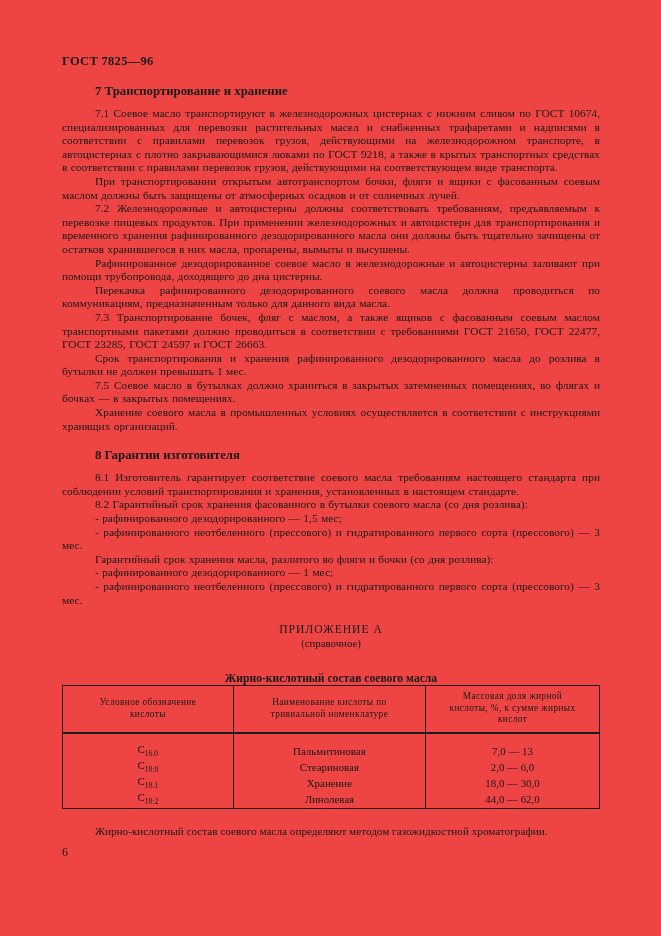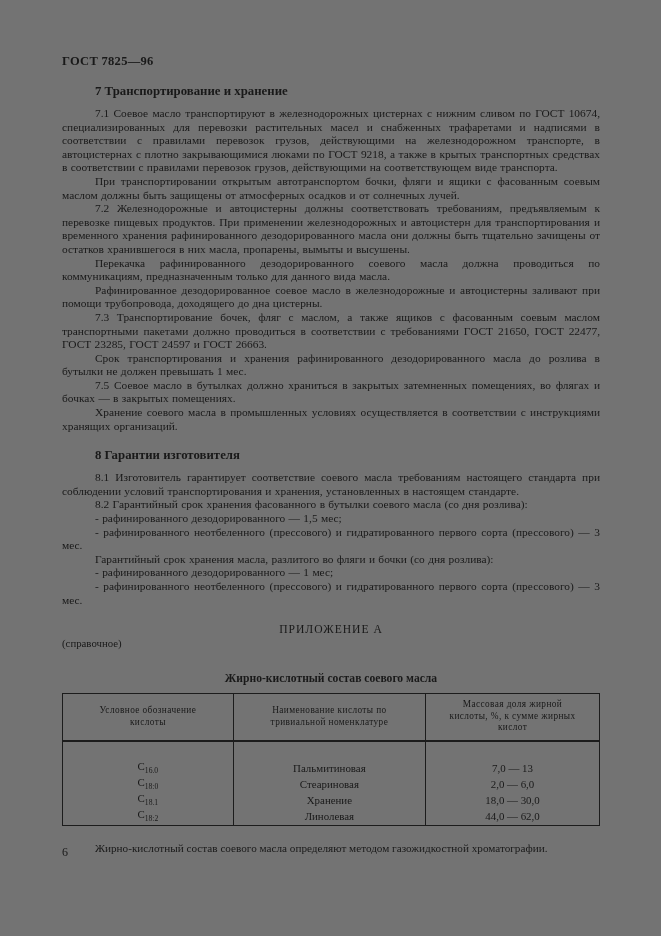--- a/index.html
+++ b/index.html
@@ -1,20 +1,20 @@
 <!DOCTYPE html>
 <html lang="ru"><head>
 <meta charset="utf-8">
 <style>
   html, body { margin: 0; padding: 0; background: #ffffff; }
   .page {
     position: relative;
     width: 661px;
     height: 936px;
-    background: #737373;
+    background: #ef4444;
     font-family: "Liberation Serif", "DejaVu Serif", serif;
     color: #191919;
     overflow: hidden;
   }
   .content {
     position: absolute;
     left: 62px;
     top: 54px;
     width: 538px;
   }
@@ -38,34 +38,33 @@
     margin: 0;
     word-spacing: 0.5px;
   }
   .appendix-title {
     text-align: center;
     font-size: 11.6px;
     letter-spacing: 1px;
     margin-top: 16px;
   }
   .appendix-subtitle {
-    text-align: left;
+    text-align: center;
     font-size: 10.8px;
     margin-top: 1px;
   }
   .table-title {
     text-align: center;
     font-weight: bold;
     font-size: 11.6px;
     margin-top: 23px;
   }
   table.acid-table {
     width: 100%;
     border-collapse: collapse;
-    margin-top: 8px;
     border: 1.6px solid #1c1c1c;
   }
   table.acid-table th {
     font-weight: normal;
     font-size: 9.3px;
     line-height: 11.6px;
     letter-spacing: 0.4px;
     text-align: center;
     vertical-align: middle;
     padding: 5px 18px 6px 18px;
@@ -75,21 +74,21 @@
   }
   table.acid-table td {
     font-size: 10.9px;
     line-height: 11.8px;
     text-align: center;
     vertical-align: middle;
     padding: 0;
     border-left: 1px solid #1c1c1c;
     border-right: 1px solid #1c1c1c;
   }
-  table.acid-table tr.first-data-row td { padding-top: 19px; }
+  table.acid-table tr.first-data-row td { padding-top: 10px; }
   table.acid-table tr.last-data-row td { padding-bottom: 3px; }
   table.acid-table col.c1 { width: 31.8%; }
   table.acid-table col.c2 { width: 35.8%; }
   table.acid-table col.c3 { width: 32.4%; }
   sub.acid-sub { font-size: 7.6px; }
   .note {
     font-size: 11.2px;
     line-height: 13.4px;
     text-align: justify;
     text-indent: 33px;
@@ -107,22 +106,22 @@
 
 <div class="page">
   <div class="content">
 
     <div class="doc-number">ГОСТ 7825—96</div>
 
     <div class="section-title">7 Транспортирование и хранение</div>
     <p class="para">7.1 Соевое масло транспортируют в железнодорожных цистернах с нижним сливом по ГОСТ 10674, специализированных для перевозки растительных масел и снабженных трафаретами и надписями в соответствии с правилами перевозок грузов, действующими на железнодорожном транспорте, в автоцистернах с плотно закрывающимися люками по ГОСТ 9218, а также в крытых транспортных средствах в соответствии с правилами перевозок грузов, действующими на соответствующем виде транспорта.</p>
     <p class="para">При транспортировании открытым автотранспортом бочки, фляги и ящики с фасованным соевым маслом должны быть защищены от атмосферных осадков и от солнечных лучей.</p>
     <p class="para">7.2 Железнодорожные и автоцистерны должны соответствовать требованиям, предъявляемым к перевозке пищевых продуктов. При применении железнодорожных и автоцистерн для транспортирования и временного хранения рафинированного дезодорированного масла они должны быть тщательно зачищены от остатков хранившегося в них масла, пропарены, вымыты и высушены.</p>
+    <p class="para">Рафинированное дезодорированное соевое масло в железнодорожные и автоцистерны заливают при помощи трубопровода, доходящего до дна цистерны.</p>
     <p class="para">Перекачка рафинированного дезодорированного соевого масла должна проводиться по коммуникациям, предназначенным только для данного вида масла.</p>
-    <p class="para">Рафинированное дезодорированное соевое масло в железнодорожные и автоцистерны заливают при помощи трубопровода, доходящего до дна цистерны.</p>
     <p class="para">7.3 Транспортирование бочек, фляг с маслом, а также ящиков с фасованным соевым маслом транспортными пакетами должно проводиться в соответствии с требованиями ГОСТ 21650, ГОСТ 22477, ГОСТ 23285, ГОСТ 24597 и ГОСТ 26663.</p>
     <p class="para">Срок транспортирования и хранения рафинированного дезодорированного масла до розлива в бутылки не должен превышать 1 мес.</p>
     <p class="para">7.5 Соевое масло в бутылках должно храниться в закрытых затемненных помещениях, во флягах и бочках — в закрытых помещениях.</p>
     <p class="para">Хранение соевого масла в промышленных условиях осуществляется в соответствии с инструкциями хранящих организаций.</p>
 
     <div class="section-title">8 Гарантии изготовителя</div>
     <p class="para">8.1 Изготовитель гарантирует соответствие соевого масла требованиям настоящего стандарта при соблюдении условий транспортирования и хранения, установленных в настоящем стандарте.</p>
     <p class="para">8.2 Гарантийный срок хранения фасованного в бутылки соевого масла (со дня розлива):</p>
     <p class="para">- рафинированного дезодорированного — 1,5 мес;</p>
     <p class="para">- рафинированного неотбеленного (прессового) и гидратированного первого сорта (прессового) — 3 мес.</p>

